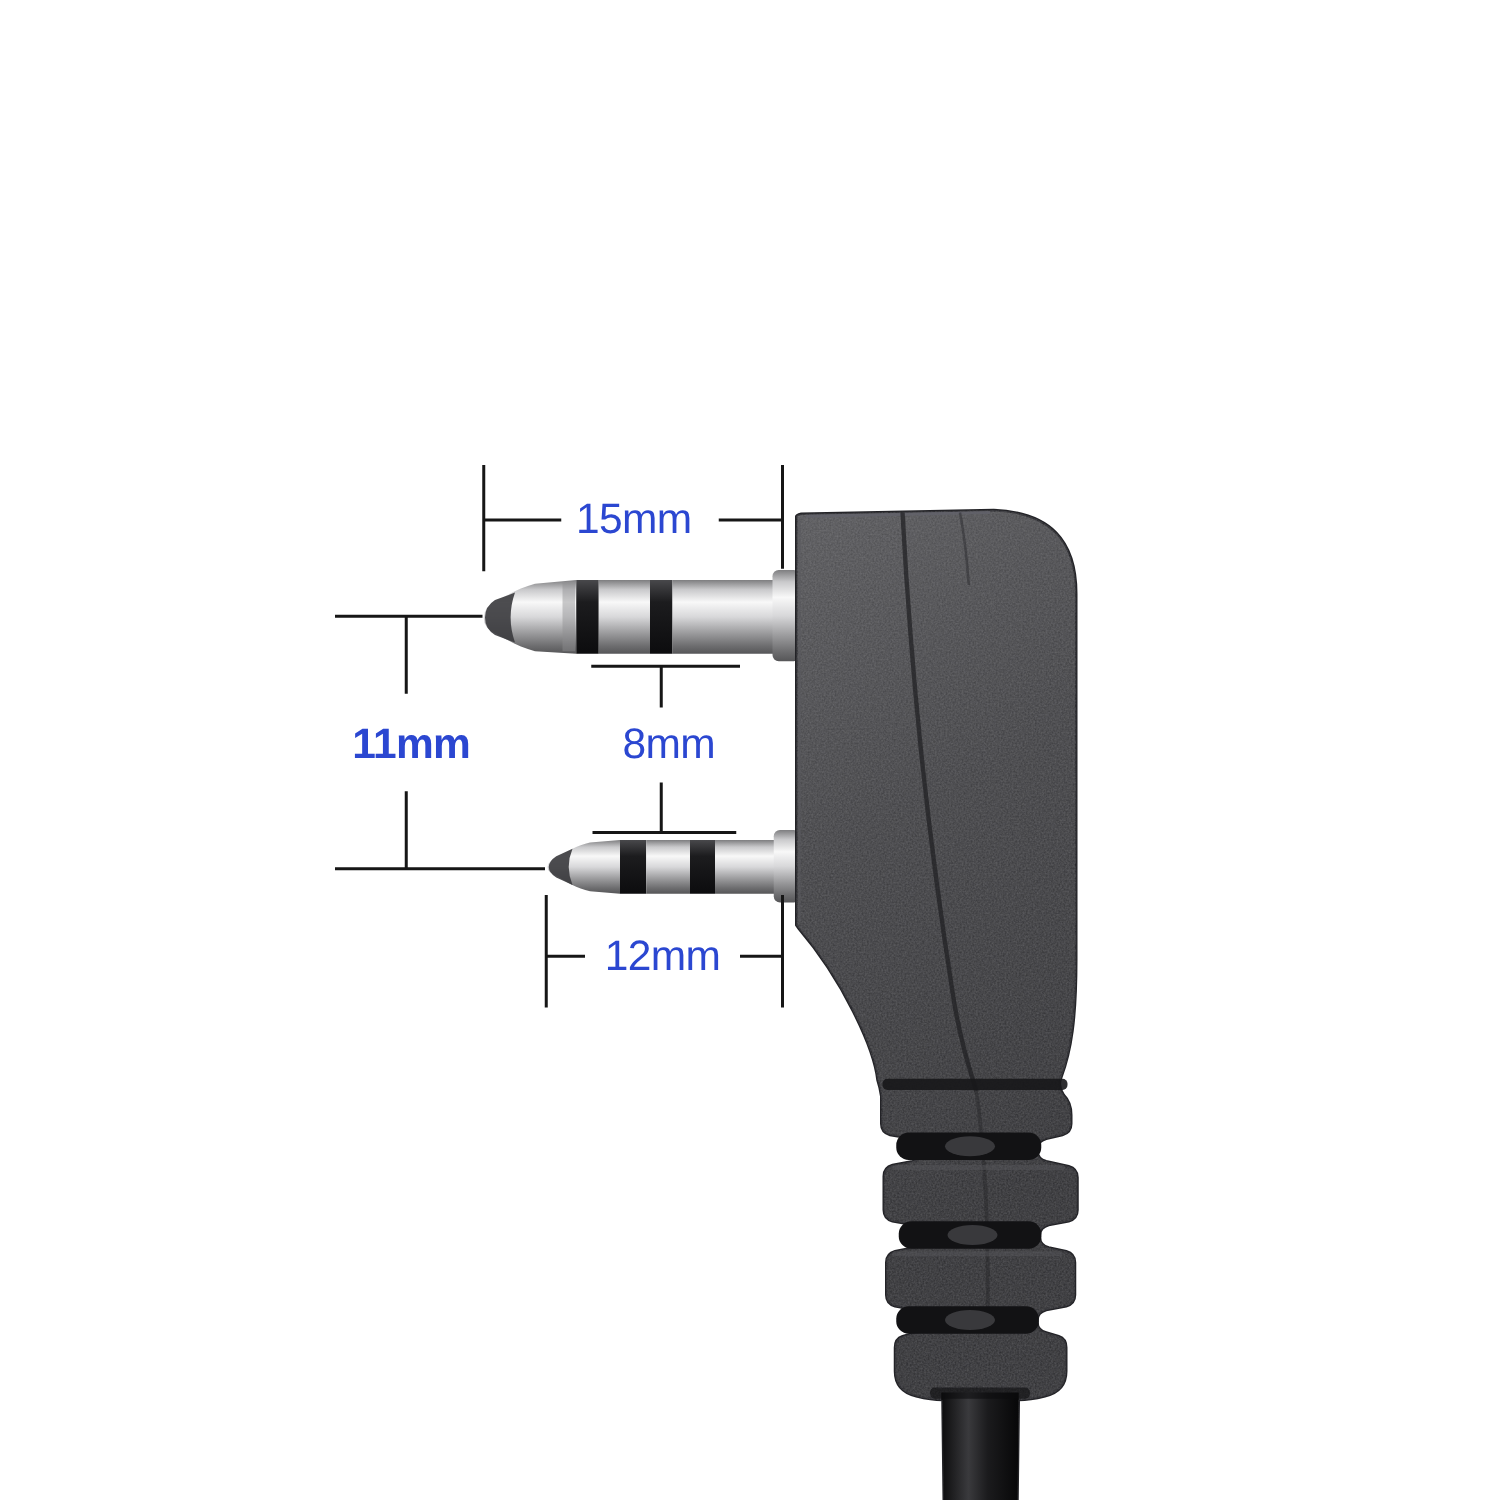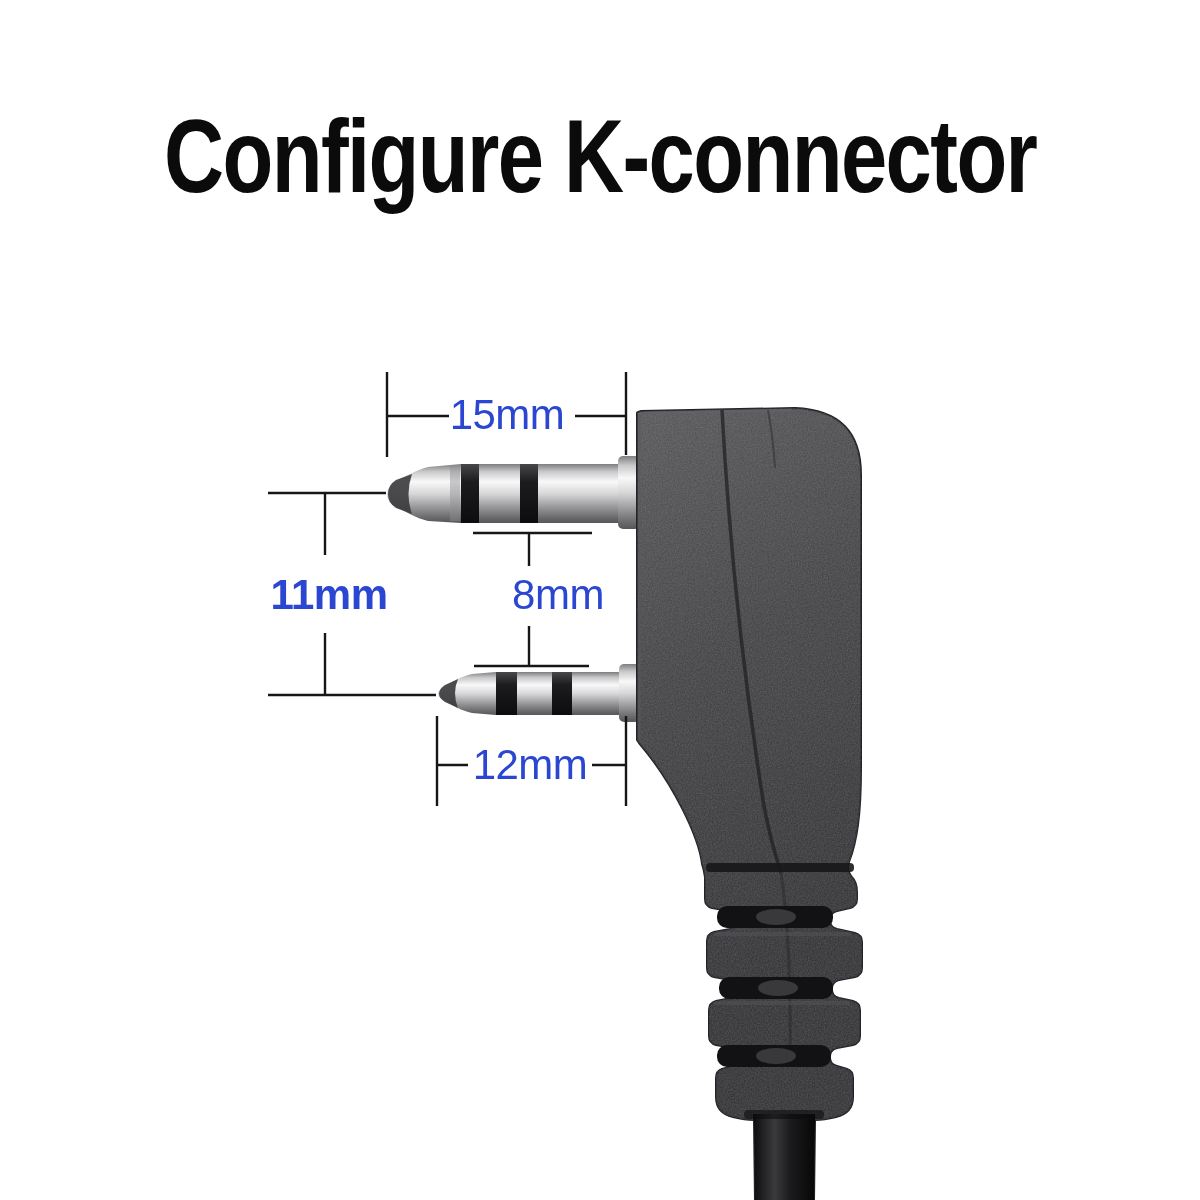--- a/index.html
+++ b/index.html
@@ -12,30 +12,29 @@
     text-align:center;line-height:1;white-space:nowrap;
     font-weight:700;font-size:104px;color:#0b0b0b;
   }
   .title-inner{
     display:inline-block;transform:scaleX(0.8);transform-origin:center;
     letter-spacing:-2px;
   }
   .illustration{position:absolute;left:0;top:0;width:1200px;height:1200px;}
   .dim-label{
     position:absolute;transform:translate(-50%,-50%);
-    font-size:42px;line-height:1;letter-spacing:-0.5px;
+    font-size:34px;line-height:1;letter-spacing:-0.5px;
     color:#2b47d1;white-space:nowrap;
   }
 </style>
 </head>
 <body>
 
 <div class="canvas">
 
-  <h1 class="title"><span class="title-inner">Configure K-connector</span></h1>
 
   <svg class="illustration" viewBox="0 0 1200 1200">
     <defs>
       <linearGradient id="metalV" x1="0" y1="0" x2="0" y2="1">
         <stop offset="0" stop-color="#7e7e80"></stop>
         <stop offset="0.13" stop-color="#c9c9cb"></stop>
         <stop offset="0.3" stop-color="#f8f8f8"></stop>
         <stop offset="0.5" stop-color="#d8d8da"></stop>
         <stop offset="0.72" stop-color="#9b9b9d"></stop>
         <stop offset="0.9" stop-color="#6c6c6e"></stop>
@@ -118,16 +117,16 @@
     <g stroke="#161616" stroke-width="2.4" fill="none">
       <path d="M387 372 V457 M626 372 V455 M387 416 H449 M575 416 H626"></path>
       <path d="M268 493 H386 M268 695 H436 M325 493 V555 M325 633 V695"></path>
       <path d="M473 533 H592 M474 666 H589 M529 533 V566 M529 626 V666"></path>
       <path d="M437 716 V806 M626 716 V806 M437 765 H468 M592 765 H626"></path>
     </g>
   </svg>
 
   <div class="dim-label" style="left:507px;top:415px;">15mm</div>
   <div class="dim-label" style="left:329px;top:595px;font-weight:bold;">11mm</div>
-  <div class="dim-label" style="left:558px;top:595px;text-align:center;">8mm</div>
+  <div class="dim-label" style="left:535px;top:595px;text-align:center;">8mm</div>
   <div class="dim-label" style="left:530px;top:765px;">12mm</div>
 
 </div>
 
 </body></html>

